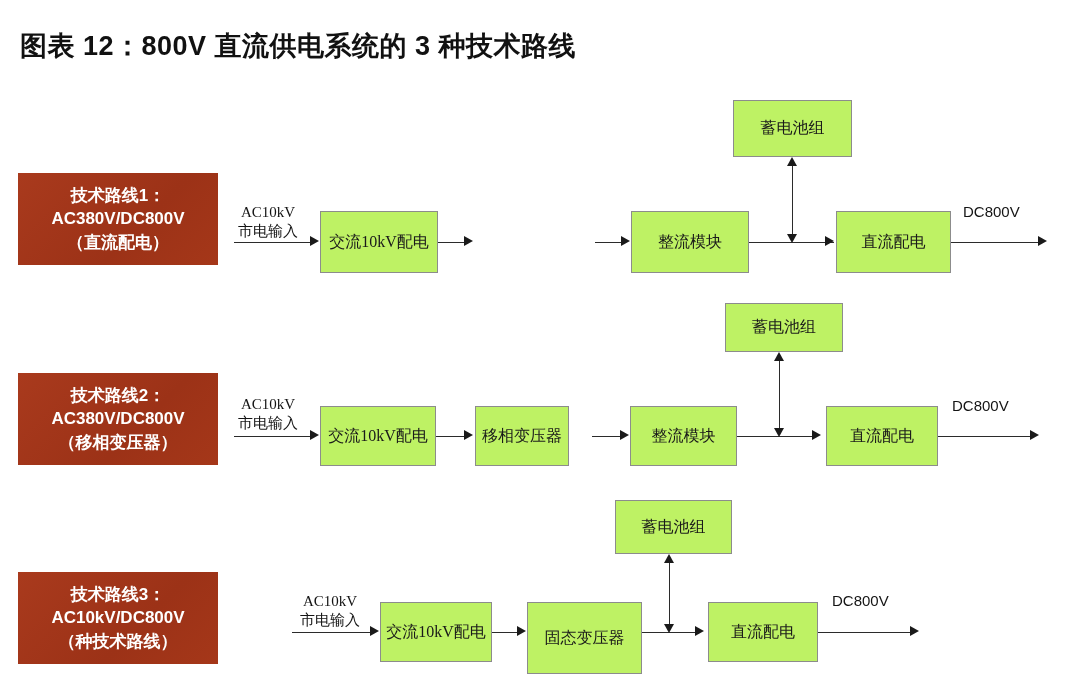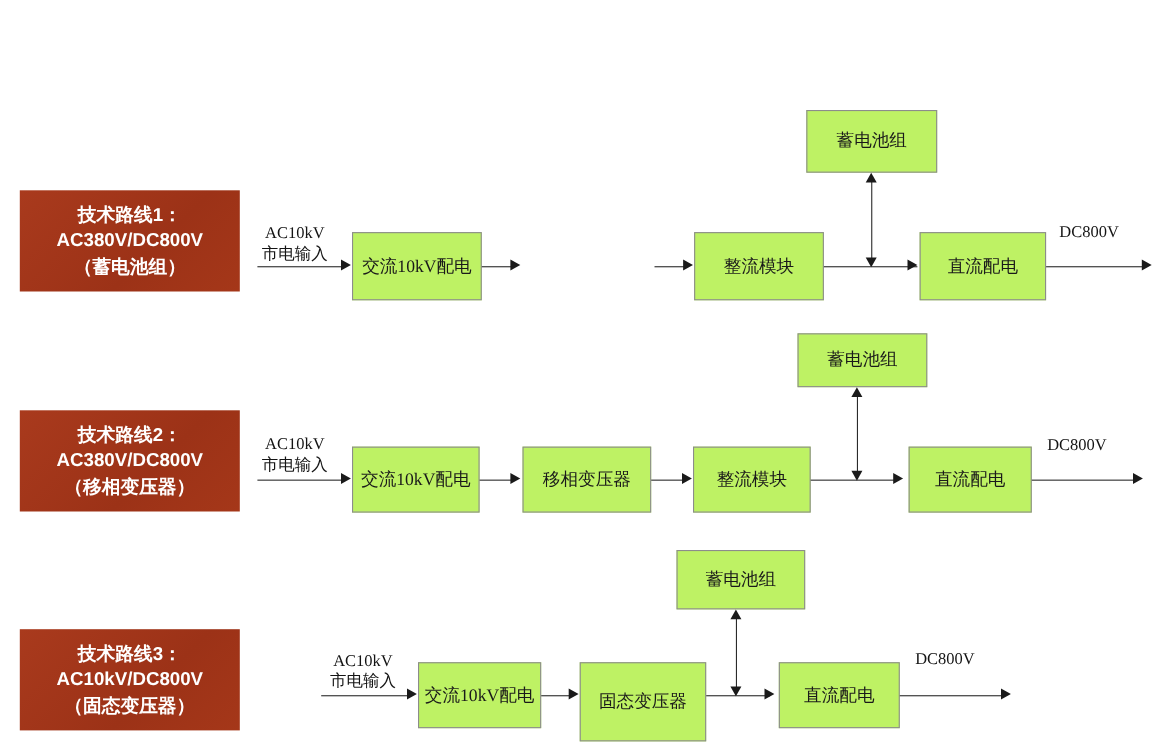--- a/index.html
+++ b/index.html
@@ -102,36 +102,37 @@
     font-family: "Liberation Serif", serif;
     font-size: 15px;
     color: #141414;
     white-space: nowrap;
     text-align: center;
     line-height: 1.25;
   }
   .io-label .l2 { display: block; }
   .out-label {
     position: absolute;
-    font-family: Liberation Serif, serif;
+    font-family: Liberation Sans, sans-serif;
     font-size: 15px;
     color: #141414;
     white-space: nowrap;
   }
 </style>
 </head>
 <body>
 
 <div id="page">
 
+  <div id="title">图表 12：800V 直流供电系统的 3 种技术路线</div>
 
   <div class="route-label" style="left:18px; top:173px; width:200px; height:92px;">
     <span class="ln">技术路线1：</span>
     <span class="ln">AC380V/DC800V</span>
-    <span class="ln">（蓄电池组）</span>
+    <span class="ln">（直流配电）</span>
   </div>
 
   <div class="io-label" style="left:238px; top:203px;">
     <span>AC10kV</span>
     <span class="l2">市电输入</span>
   </div>
   <div class="hline" style="left:234px; top:242px; width:78px;"></div>
   <div class="arrow-r" style="left:310px; top:236px;"></div>
 
   <div class="fbox" style="left:320px; top:211px; width:118px; height:62px;">
@@ -180,21 +181,21 @@
   <div class="hline" style="left:234px; top:436px; width:78px;"></div>
   <div class="arrow-r" style="left:310px; top:430px;"></div>
 
   <div class="fbox" style="left:320px; top:406px; width:116px; height:60px;">
     <span>交流10kV配电</span>
   </div>
 
   <div class="hline" style="left:436px; top:436px; width:30px;"></div>
   <div class="arrow-r" style="left:464px; top:430px;"></div>
 
-  <div class="fbox" style="left:475px; top:406px; width:117px; height:60px;">
+  <div class="fbox" style="left:475px; top:406px; width:94px; height:60px;">
     <span>移相变压器</span>
   </div>
 
   <div class="hline" style="left:592px; top:436px; width:30px;"></div>
   <div class="arrow-r" style="left:620px; top:430px;"></div>
 
   <div class="fbox" style="left:630px; top:406px; width:107px; height:60px;">
     <span>整流模块</span>
   </div>
 
@@ -212,21 +213,21 @@
     <span>直流配电</span>
   </div>
 
   <div class="hline" style="left:938px; top:436px; width:95px;"></div>
   <div class="arrow-r" style="left:1030px; top:430px;"></div>
   <div class="out-label" style="left:952px; top:397px;">DC800V</div>
 
   <div class="route-label" style="left:18px; top:572px; width:200px; height:92px;">
     <span class="ln">技术路线3：</span>
     <span class="ln">AC10kV/DC800V</span>
-    <span class="ln">（固态变压器）</span>
+    <span class="ln">（种技术路线）</span>
   </div>
 
   <div class="io-label" style="left:300px; top:592px;">
     <span>AC10kV</span>
     <span class="l2">市电输入</span>
   </div>
   <div class="hline" style="left:292px; top:632px; width:80px;"></div>
   <div class="arrow-r" style="left:370px; top:626px;"></div>
 
   <div class="fbox" style="left:380px; top:602px; width:112px; height:60px;">

